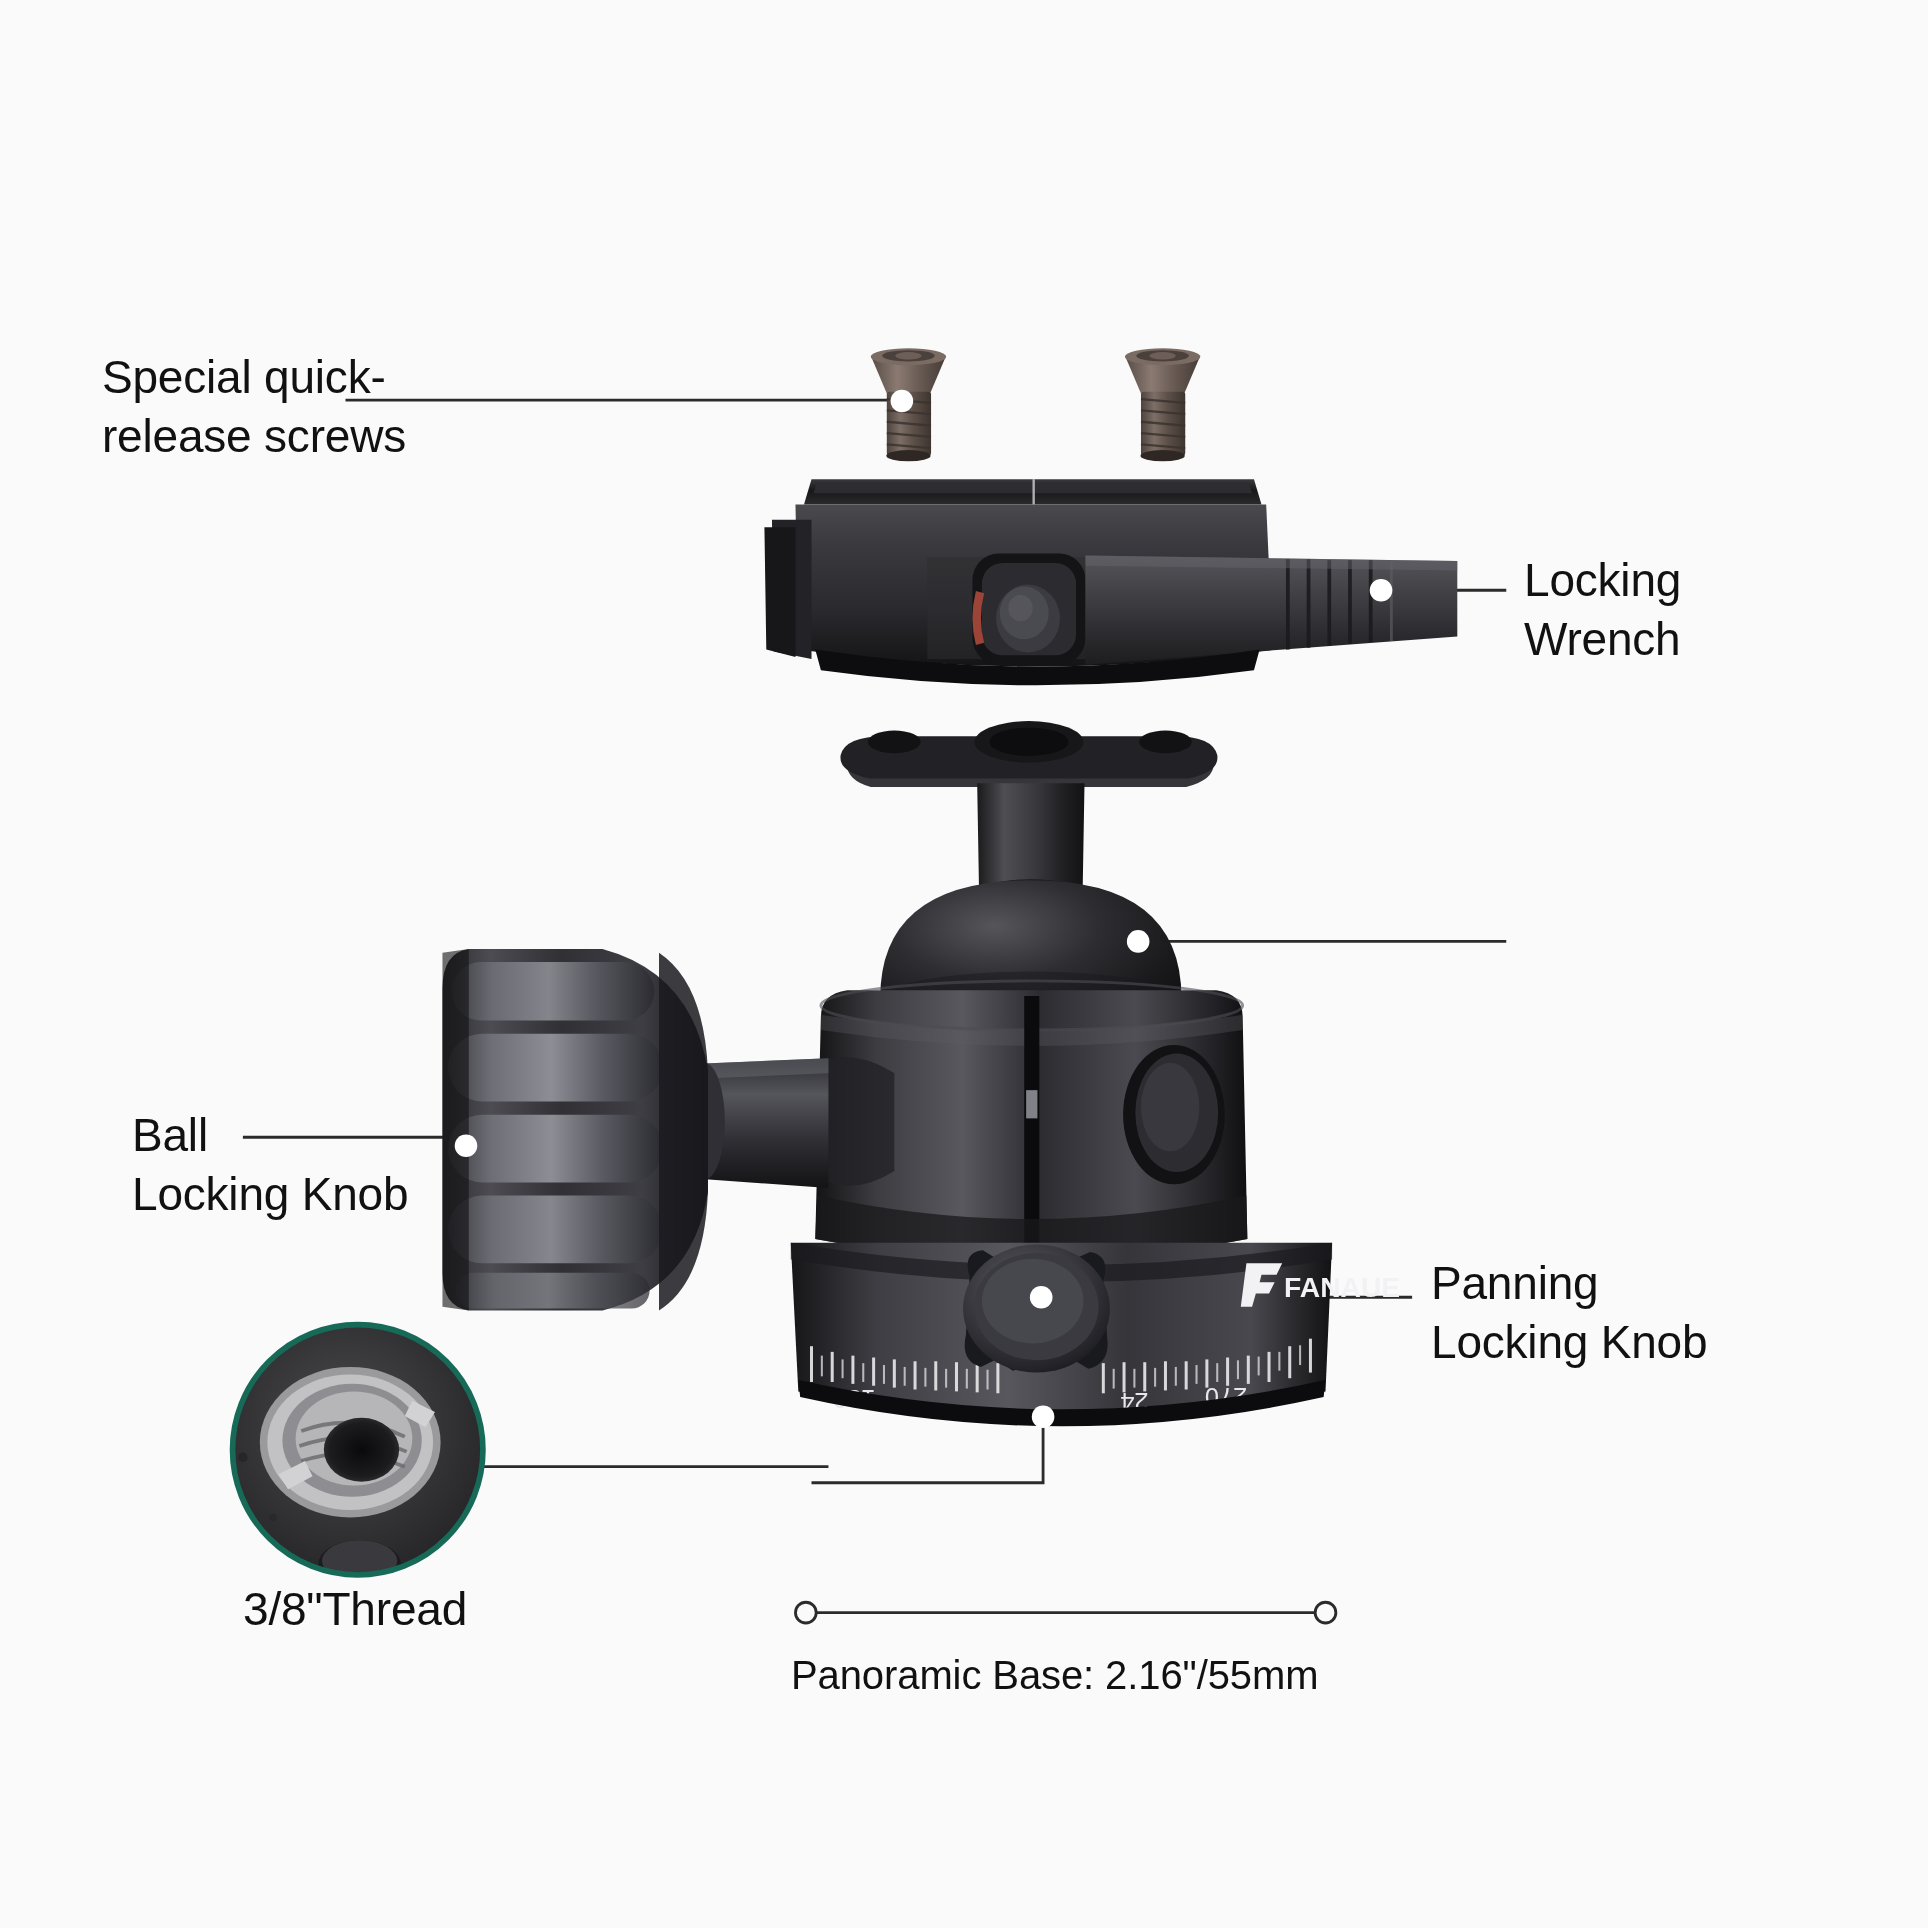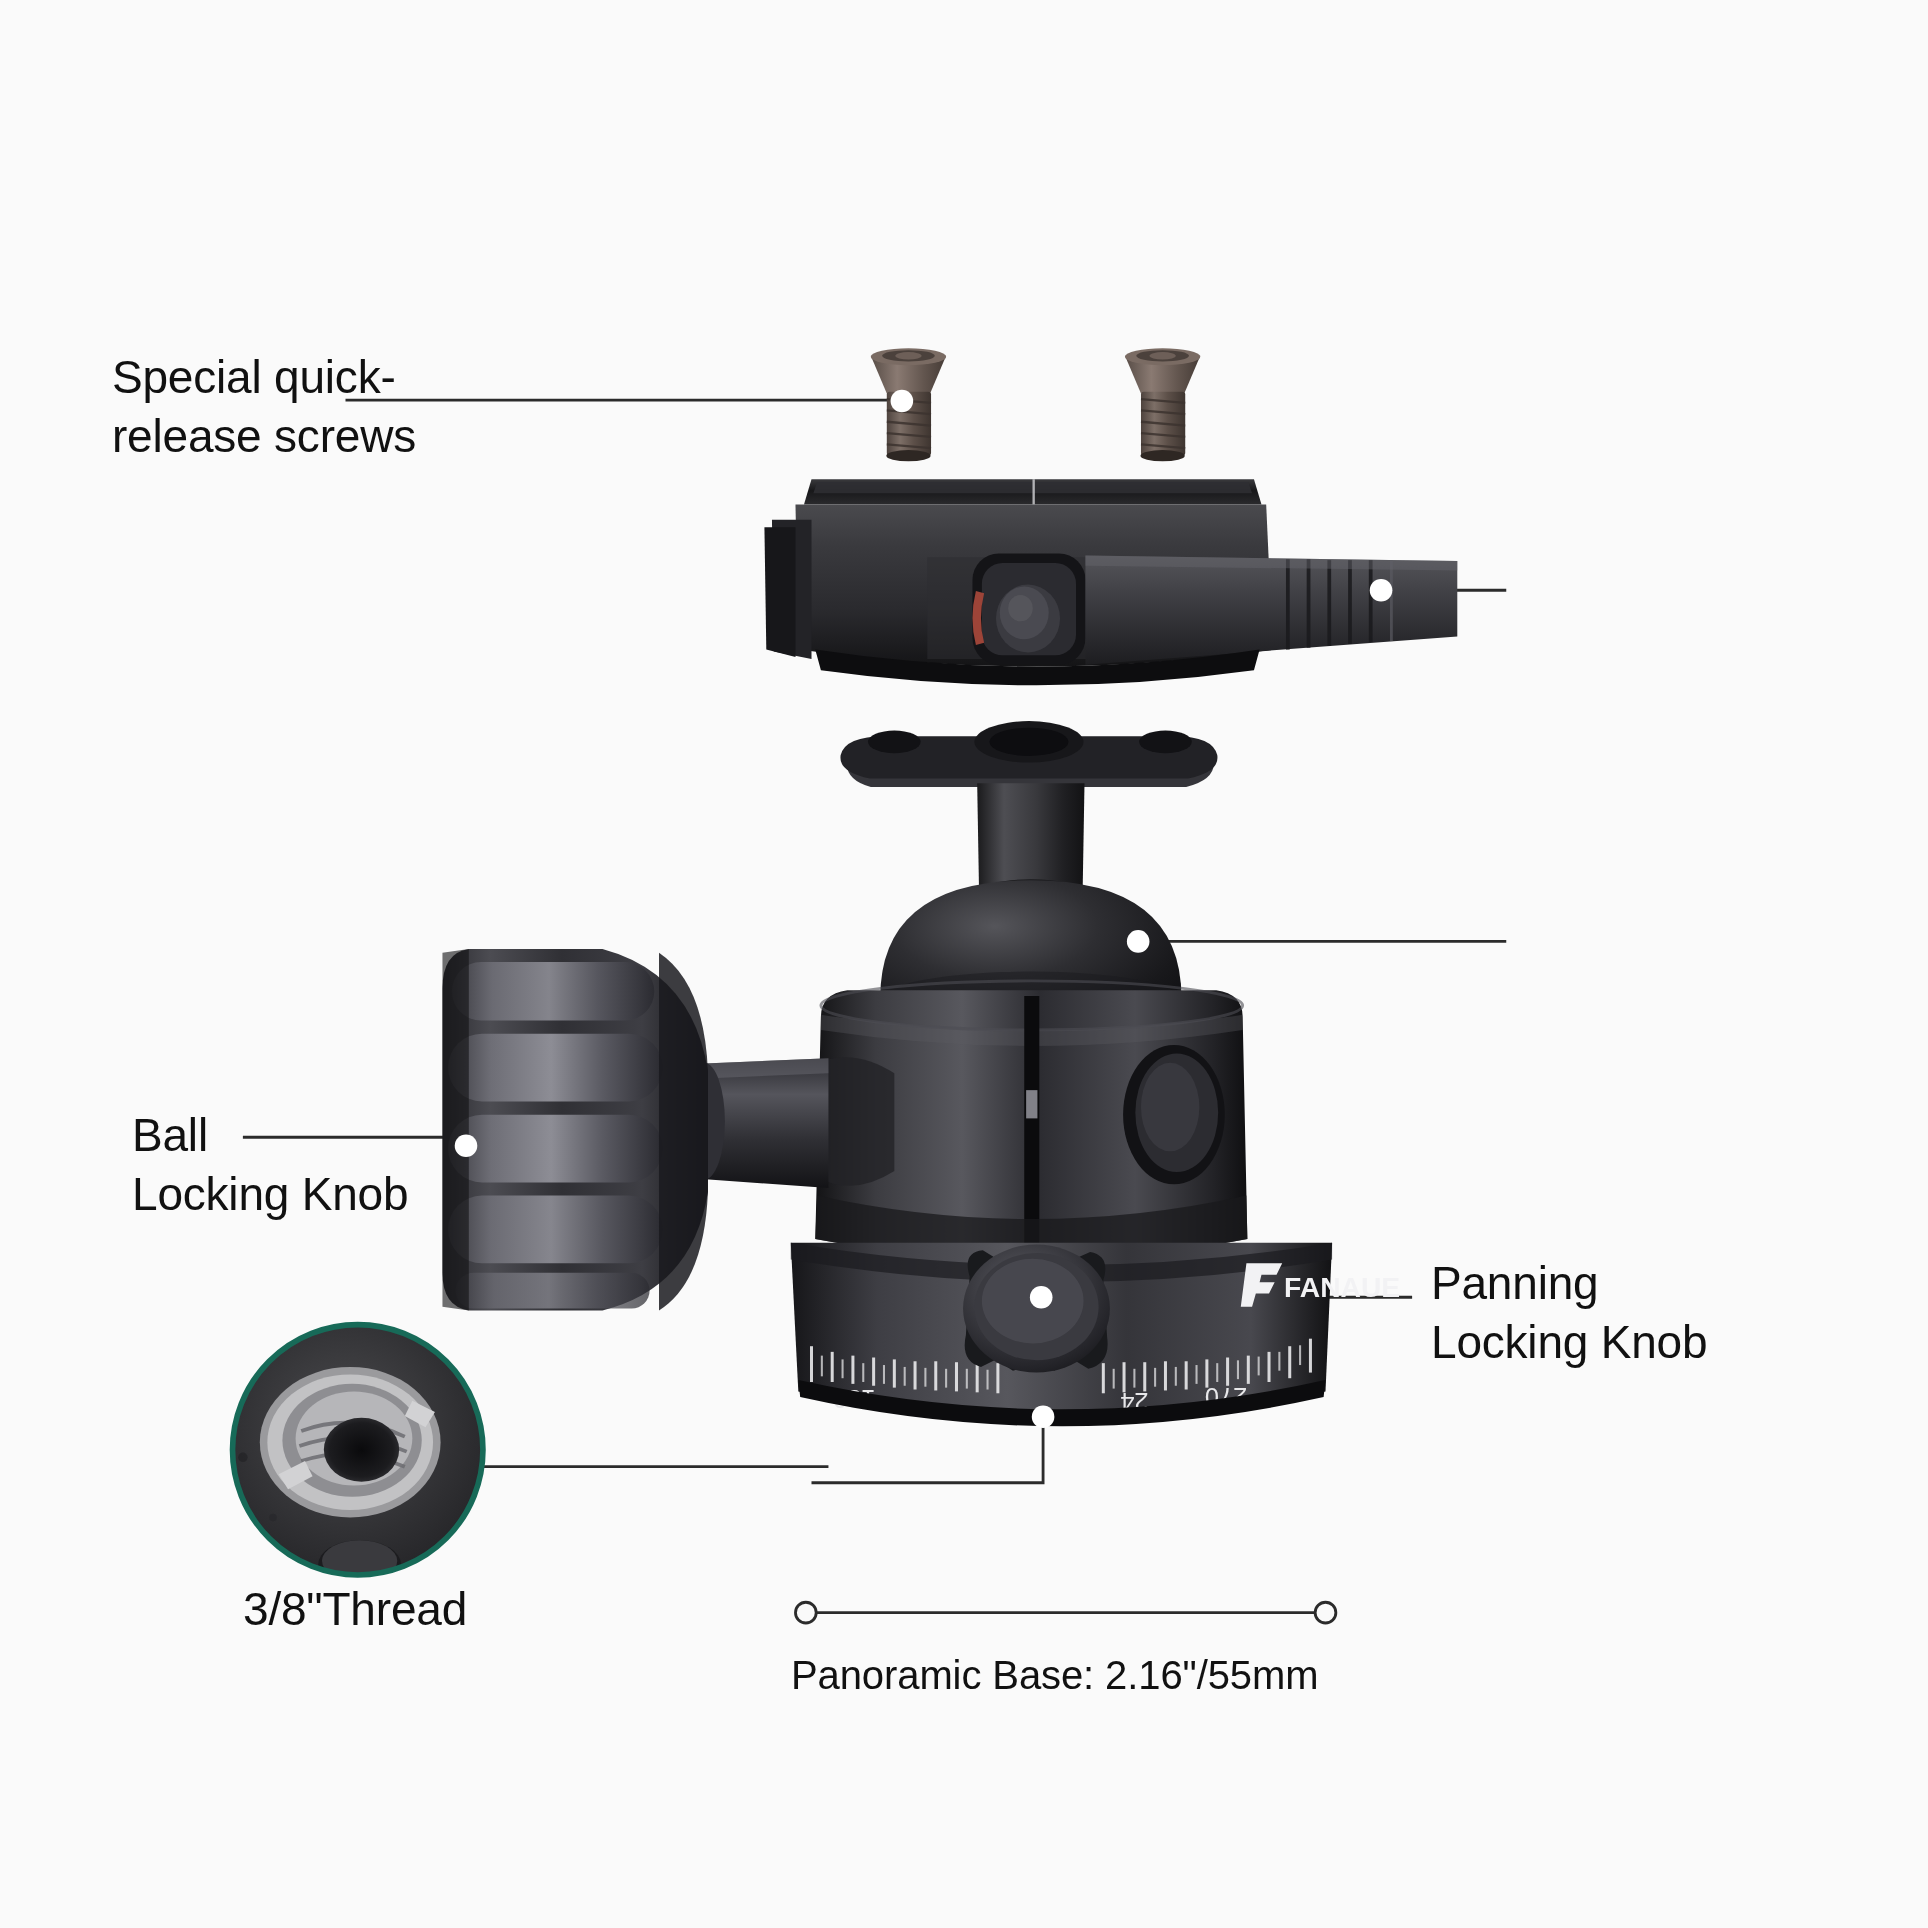--- a/index.html
+++ b/index.html
@@ -398,23 +398,25 @@
       <circle cx="380" cy="1540" r="133" fill="none" stroke="#176a58" stroke-width="6"></circle>
     </g>
 
     <g>
       <line x1="866" y1="1713" x2="1398" y2="1713" stroke="#2b2b2b" stroke-width="3"></line>
       <circle cx="856" cy="1713" r="11" fill="#fafafa" stroke="#2b2b2b" stroke-width="3"></circle>
       <circle cx="1408" cy="1713" r="11" fill="#fafafa" stroke="#2b2b2b" stroke-width="3"></circle>
     </g>
   </svg>
 
-  <div class="lbl" style="left:112px; top:348px;">Special quick-
+  <div class="lbl" style="left:102px; top:348px;">Special quick-
 release screws</div>
 
+  <div class="lbl" style="left:1524px; top:551px;">Locking
+Wrench</div>
 
 
   <div class="lbl" style="left:132px; top:1106px;">Ball
 Locking Knob</div>
 
   <div class="lbl" style="left:1431px; top:1254px;">Panning
 Locking Knob</div>
 
   <div class="lbl" style="left:243px; top:1580px;">3/8"Thread</div>
 

